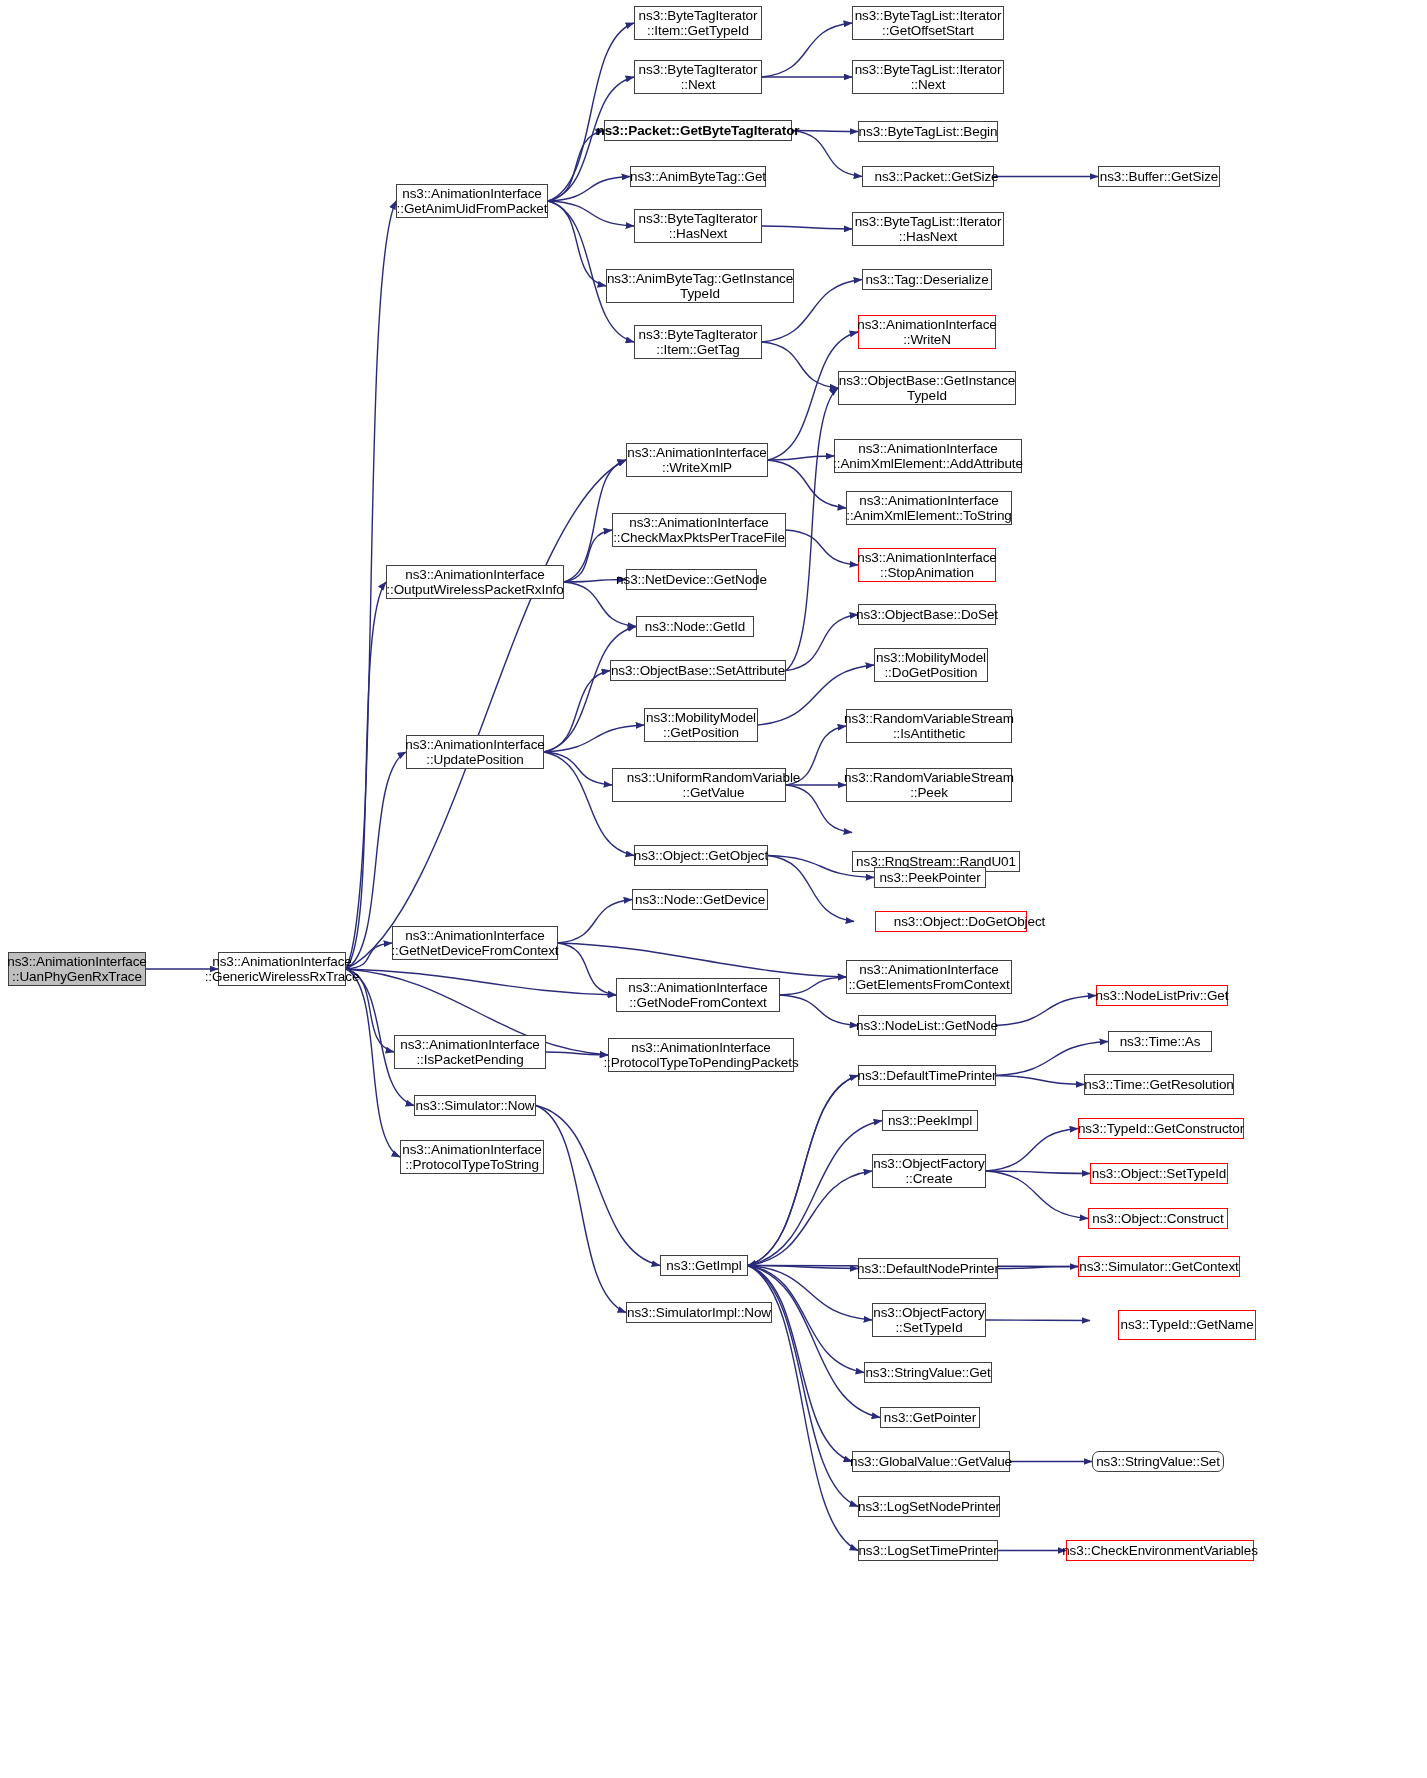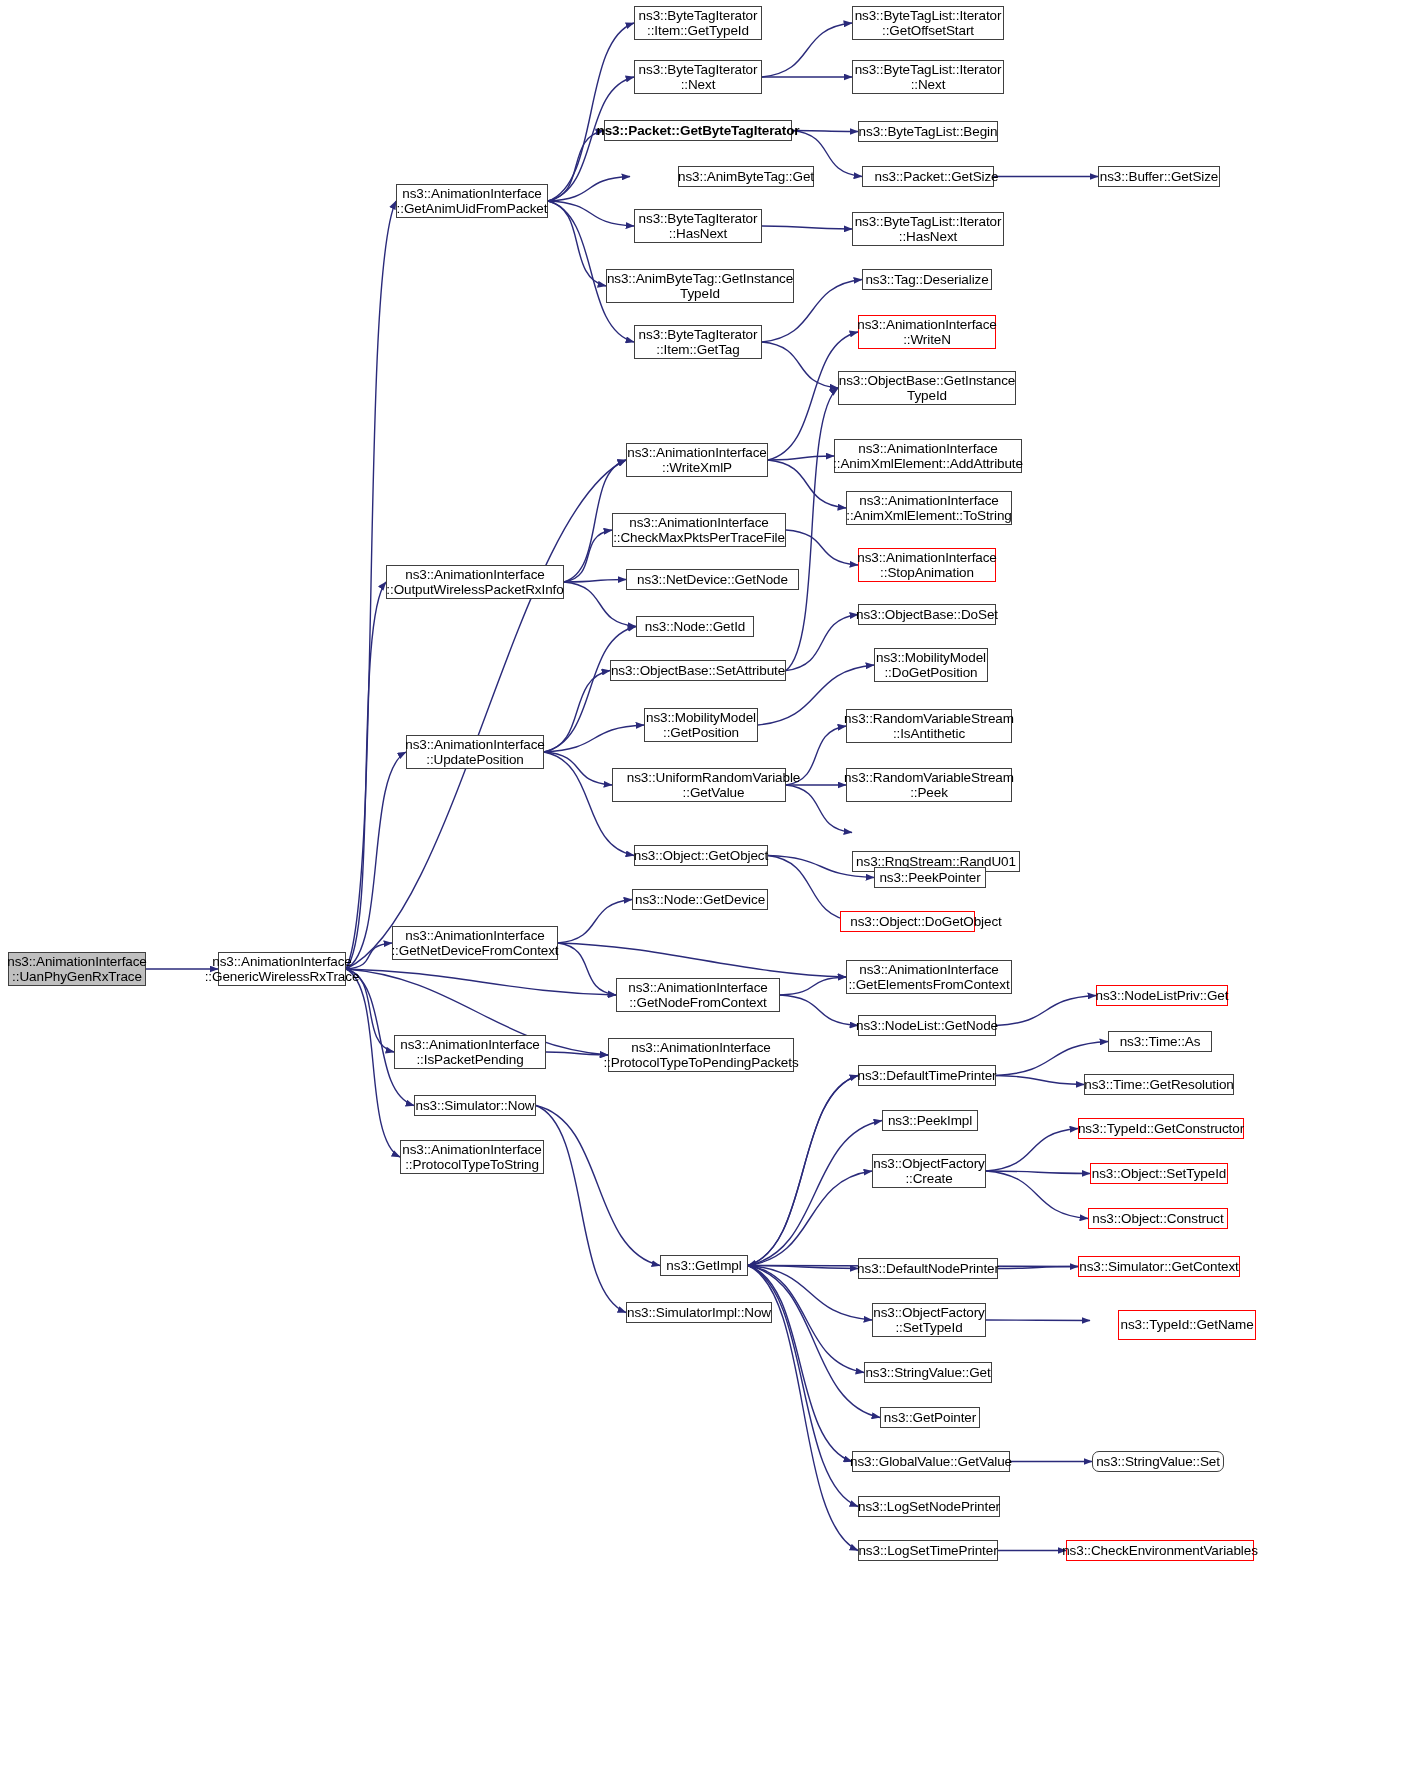--- a/index.html
+++ b/index.html
@@ -132,21 +132,21 @@
 ::UanPhyGenRxTrace</div>
       <div class="node" style="left: 218px; top: 952px; width: 128px; height: 34px;">ns3::AnimationInterface
 ::GenericWirelessRxTrace</div>
       <div class="node" style="left: 396px; top: 184px; width: 152px; height: 34px;">ns3::AnimationInterface
 ::GetAnimUidFromPacket</div>
       <div class="node" style="left: 634px; top: 6px; width: 128px; height: 34px;">ns3::ByteTagIterator
 ::Item::GetTypeId</div>
       <div class="node" style="left: 634px; top: 60px; width: 128px; height: 34px;">ns3::ByteTagIterator
 ::Next</div>
       <div class="node" style="left: 604px; top: 120px; width: 188px; height: 21px; font-weight: bold;">ns3::Packet::GetByteTagIterator</div>
-      <div class="node" style="left: 630px; top: 166px; width: 136px; height: 21px; margin-left: 48px;">ns3::AnimByteTag::Get</div>
+      <div class="node" style="left: 630px; top: 166px; width: 136px; height: 21px;">ns3::AnimByteTag::Get</div>
       <div class="node" style="left: 634px; top: 209px; width: 128px; height: 34px;">ns3::ByteTagIterator
 ::HasNext</div>
       <div class="node" style="left: 606px; top: 269px; width: 188px; height: 34px;">ns3::AnimByteTag::GetInstance
 TypeId</div>
       <div class="node" style="left: 634px; top: 325px; width: 128px; height: 34px;">ns3::ByteTagIterator
 ::Item::GetTag</div>
       <div class="node" style="left: 852px; top: 6px; width: 152px; height: 34px;">ns3::ByteTagList::Iterator
 ::GetOffsetStart</div>
       <div class="node" style="left: 852px; top: 60px; width: 152px; height: 34px;">ns3::ByteTagList::Iterator
 ::Next</div>
@@ -165,40 +165,40 @@
       <div class="node" style="left: 846px; top: 491px; width: 166px; height: 34px;">ns3::AnimationInterface
 ::AnimXmlElement::ToString</div>
       <div class="node" style="left: 626px; top: 443px; width: 142px; height: 34px;">ns3::AnimationInterface
 ::WriteXmlP</div>
       <div class="node" style="left: 612px; top: 513px; width: 174px; height: 34px;">ns3::AnimationInterface
 ::CheckMaxPktsPerTraceFile</div>
       <div class="node red" style="left: 858px; top: 548px; width: 138px; height: 34px;">ns3::AnimationInterface
 ::StopAnimation</div>
       <div class="node" style="left: 386px; top: 565px; width: 178px; height: 34px;">ns3::AnimationInterface
 ::OutputWirelessPacketRxInfo</div>
-      <div class="node" style="left: 626px; top: 569px; width: 173px; height: 21px;">ns3::NetDevice::GetNode</div>
+      <div class="node" style="left: 626px; top: 569px; width: 131px; height: 21px;">ns3::NetDevice::GetNode</div>
       <div class="node" style="left: 636px; top: 616px; width: 118px; height: 21px;">ns3::Node::GetId</div>
       <div class="node" style="left: 858px; top: 604px; width: 138px; height: 21px;">ns3::ObjectBase::DoSet</div>
       <div class="node" style="left: 610px; top: 660px; width: 176px; height: 21px;">ns3::ObjectBase::SetAttribute</div>
       <div class="node" style="left: 874px; top: 648px; width: 114px; height: 34px;">ns3::MobilityModel
 ::DoGetPosition</div>
       <div class="node" style="left: 644px; top: 708px; width: 114px; height: 34px;">ns3::MobilityModel
 ::GetPosition</div>
       <div class="node" style="left: 846px; top: 709px; width: 166px; height: 34px;">ns3::RandomVariableStream
 ::IsAntithetic</div>
       <div class="node" style="left: 406px; top: 735px; width: 138px; height: 34px;">ns3::AnimationInterface
 ::UpdatePosition</div>
       <div class="node" style="left: 612px; top: 768px; width: 174px; height: 34px; padding-left: 32px;">ns3::UniformRandomVariable
 ::GetValue</div>
       <div class="node" style="left: 846px; top: 768px; width: 166px; height: 34px;">ns3::RandomVariableStream
 ::Peek</div>
       <div class="node" style="left: 852px; top: 822px; width: 168px; height: 21px; margin-top: 29px;">ns3::RngStream::RandU01</div>
       <div class="node" style="left: 634px; top: 845px; width: 134px; height: 21px;">ns3::Object::GetObject</div>
       <div class="node" style="left: 874px; top: 867px; width: 112px; height: 21px;">ns3::PeekPointer</div>
-      <div class="node red" style="left: 840px; top: 911px; width: 135px; height: 21px; padding-left: 40px;">ns3::Object::DoGetObject</div>
+      <div class="node red" style="left: 875px; top: 911px; width: 152px; height: 21px; padding-left: 40px;">ns3::Object::DoGetObject</div>
       <div class="node" style="left: 632px; top: 889px; width: 136px; height: 21px;">ns3::Node::GetDevice</div>
       <div class="node" style="left: 392px; top: 926px; width: 166px; height: 34px;">ns3::AnimationInterface
 ::GetNetDeviceFromContext</div>
       <div class="node" style="left: 846px; top: 960px; width: 166px; height: 34px;">ns3::AnimationInterface
 ::GetElementsFromContext</div>
       <div class="node" style="left: 616px; top: 978px; width: 164px; height: 34px;">ns3::AnimationInterface
 ::GetNodeFromContext</div>
       <div class="node red" style="left: 1096px; top: 985px; width: 132px; height: 21px;">ns3::NodeListPriv::Get</div>
       <div class="node" style="left: 858px; top: 1015px; width: 138px; height: 21px;">ns3::NodeList::GetNode</div>
       <div class="node" style="left: 394px; top: 1035px; width: 152px; height: 34px;">ns3::AnimationInterface

